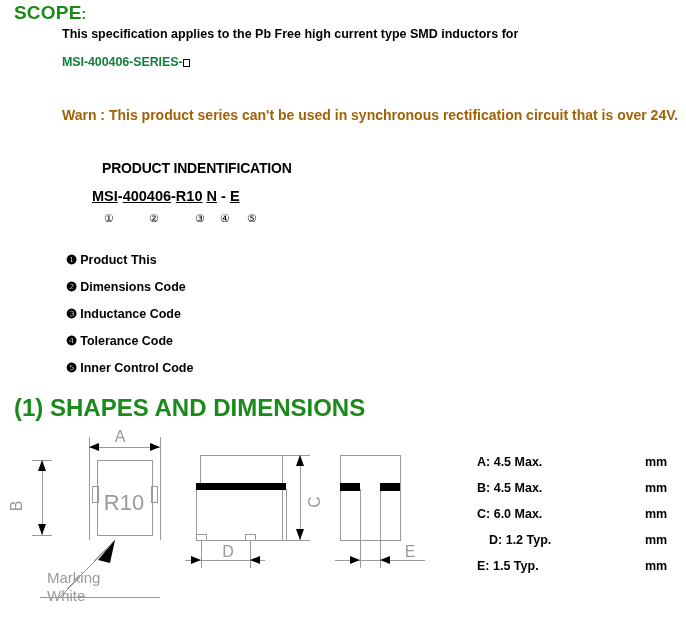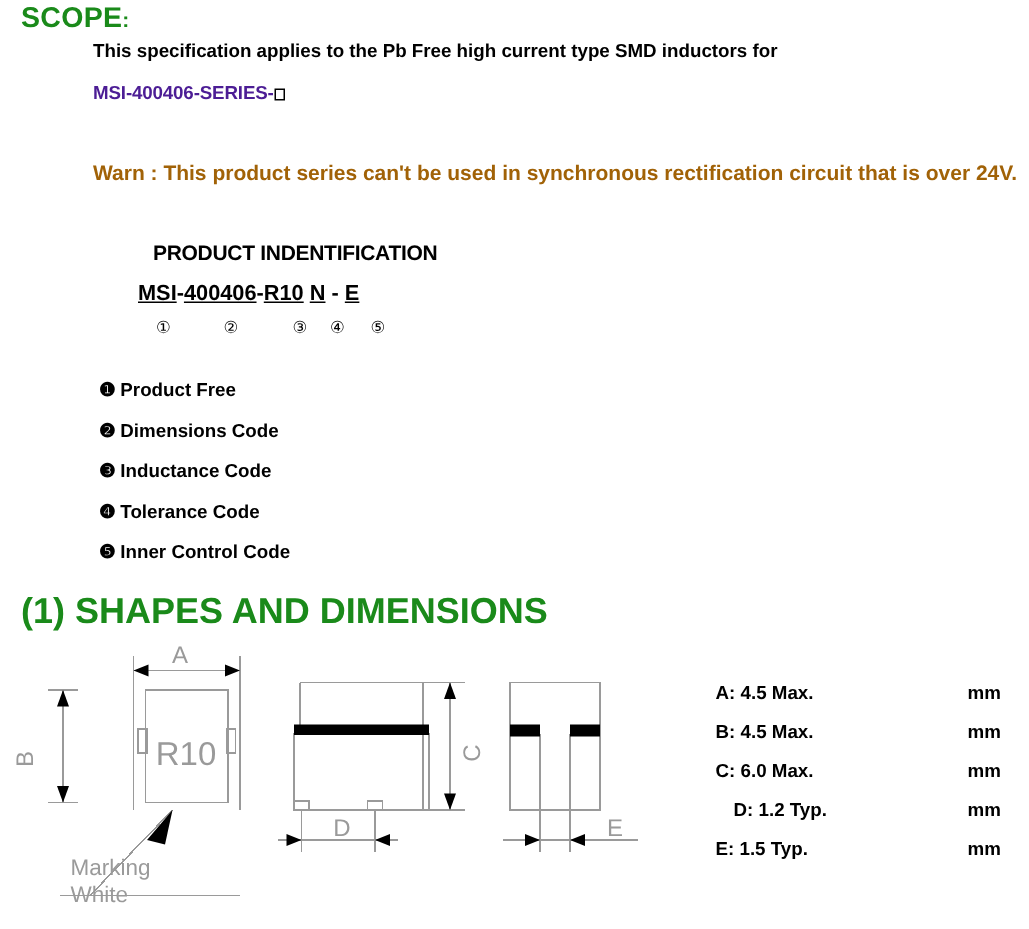--- a/index.html
+++ b/index.html
@@ -30,21 +30,21 @@
   .scope-line1 {
     left: 62px; top: 27px;
     font-size: 12.5px;
     font-weight: bold;
     color: #000;
   }
   .scope-line2 {
     left: 62px; top: 55px;
     font-size: 12.5px;
     font-weight: bold;
-    color: #4c1d95;
+    color: #15803d;
     letter-spacing: -0.1px;
   }
   .missing-glyph {
     display: inline-block;
     width: 7px; height: 8px;
     border: 1px solid #000;
     vertical-align: middle;
     margin-left: 1px;
     box-sizing: border-box;
   }
@@ -132,21 +132,21 @@
 <div class="abs pid-partno"><span class="u">MSI</span><span class="sep">-</span><span class="u">400406</span><span class="sep">-</span><span class="u">R10</span><span class="sep">&nbsp;</span><span class="u">N</span><span class="sep">&nbsp;</span><span class="sep">-</span><span class="sep">&nbsp;</span><span class="u">E</span></div>
 
 <div class="abs pid-marks">
   <span style="left:12px;">①</span>
   <span style="left:57px;">②</span>
   <span style="left:103px;">③</span>
   <span style="left:128px;">④</span>
   <span style="left:155px;">⑤</span>
 </div>
 
-<div class="abs code-item" style="top:252px;"><span class="num">❶</span><span>Product Free</span></div>
+<div class="abs code-item" style="top:252px;"><span class="num">❶</span><span>Product This</span></div>
 <div class="abs code-item" style="top:279px;"><span class="num">❷</span><span>Dimensions Code</span></div>
 <div class="abs code-item" style="top:306px;"><span class="num">❸</span><span>Inductance Code</span></div>
 <div class="abs code-item" style="top:333px;"><span class="num">❹</span><span>Tolerance Code</span></div>
 <div class="abs code-item" style="top:360px;"><span class="num">❺</span><span>Inner Control Code</span></div>
 
 <div class="abs sec1-heading">(1) SHAPES AND DIMENSIONS</div>
 
 <svg class="abs" id="drawing" width="460" height="199" viewBox="0 0 460 199">
   <g fill="none" stroke="#9a9a9a" stroke-width="1" shape-rendering="crispEdges">
 

